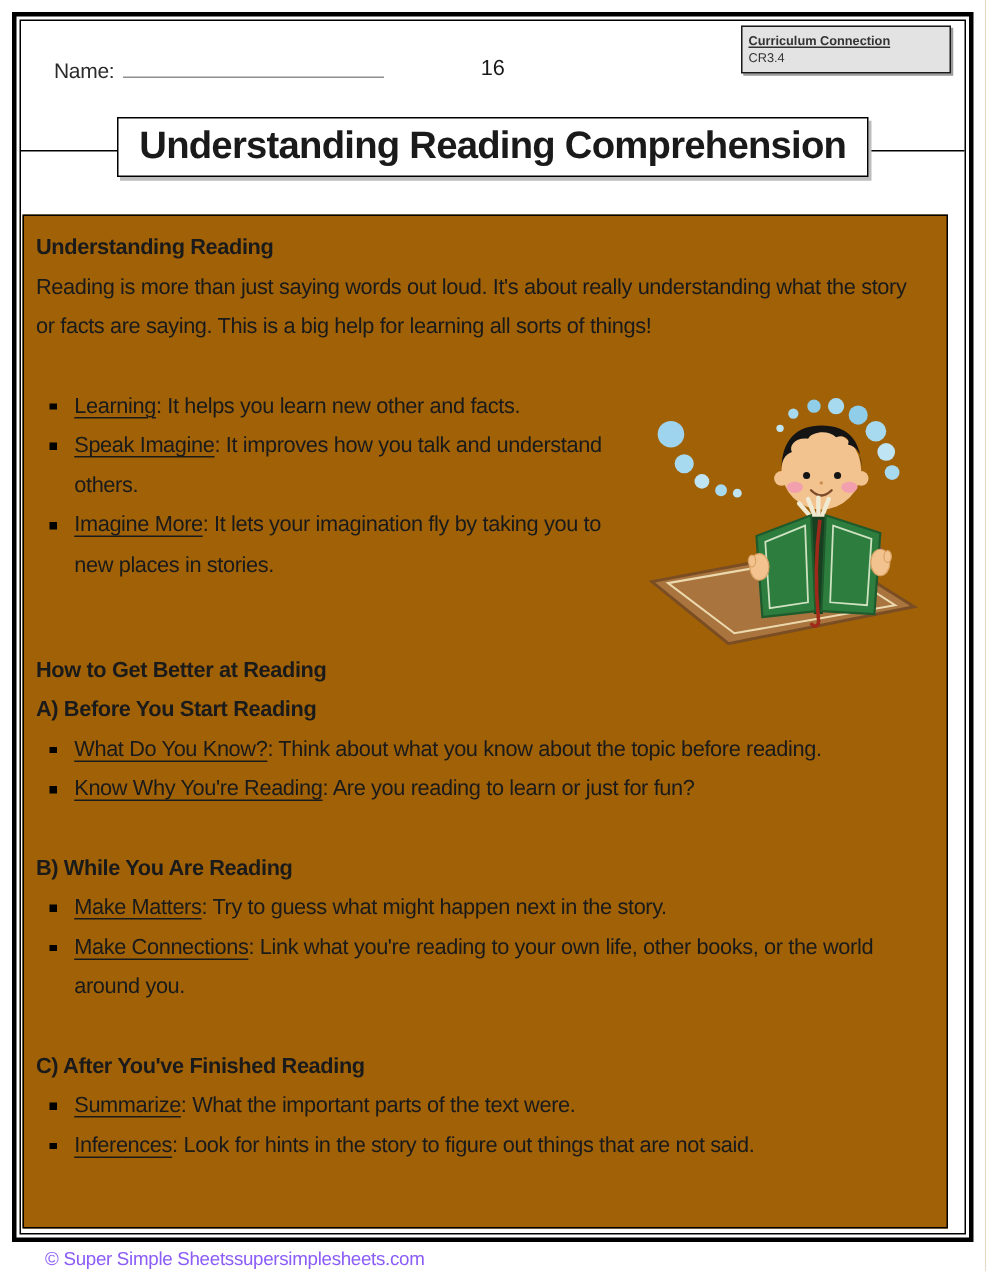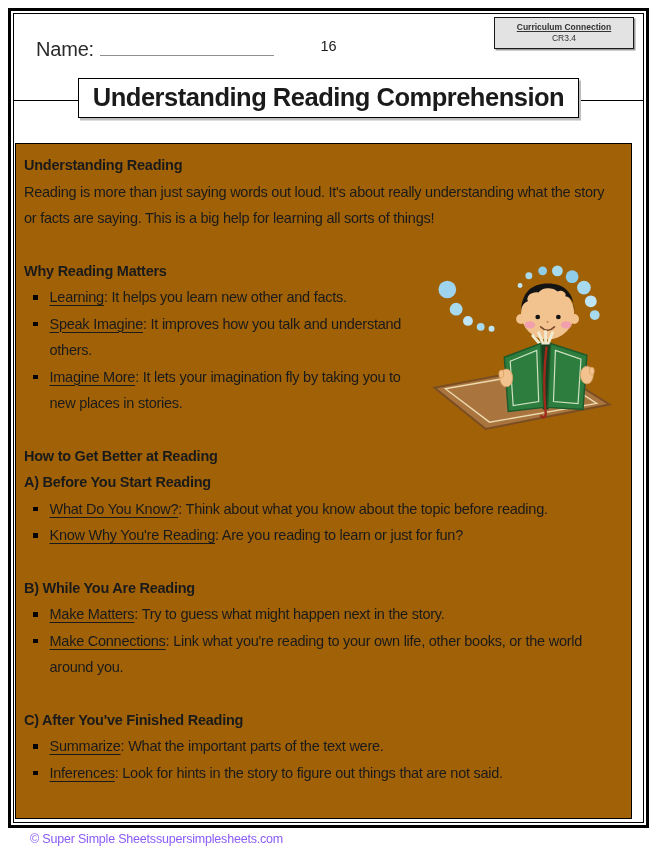--- a/index.html
+++ b/index.html
@@ -15,35 +15,35 @@
   .page-inner {
     position:absolute; inset:2px;
     border:1.5px solid #000;
     background:#fff;
   }
 
   
   .header { position:relative; height:56px; }
   .name-row {
     position:absolute; left:22px; top:24px;
-    font-size:20px; color:#2b2b2b; letter-spacing:-0.2px;
+    font-size:14px; color:#2b2b2b; letter-spacing:-0.2px;
   }
   .name-line {
     display:inline-block; width:174px; height:14px;
     border-bottom:1.6px solid #8f8f8f; margin-left:6px;
   }
   .page-number {
     position:absolute; left:50%; transform:translateX(-50%);
     top:24px; font-size:14.5px; color:#1a1a1a;
   }
   .curriculum-box {
     position:absolute; right:9px; top:3px; width:140px;
     background:#e3e3e3; border:1.5px solid #1a1a1a;
     box-shadow:1.5px 1.5px 0 #9a9a9a;
-    text-align:center; padding:4px 4px 3px;
+    padding:4px 4px 3px;
     font-size:8.5px; color:#333; line-height:1.35;
   }
   .curriculum-box .cur-label { text-decoration:underline; font-weight:bold; display:block; }
   .curriculum-box .cur-code { display:block; }
 
   
   .title-band { position:relative; height:44px; margin-top:8px; }
   .title-rule {
     position:absolute; left:0; right:0; top:50%;
     border-top:1.5px solid #000;
@@ -194,21 +194,20 @@
             </g>
 
             <g fill="#f2c28f" stroke="#d9a264" stroke-width="0.8">
               <ellipse cx="79" cy="120" rx="6.5" ry="9"></ellipse>
               <ellipse cx="74" cy="116" rx="2.5" ry="4"></ellipse>
               <ellipse cx="161" cy="117" rx="6.5" ry="9"></ellipse>
               <ellipse cx="166" cy="113" rx="2.5" ry="4"></ellipse>
             </g>
           </svg>
         </div>
-        <div class="sec-heading">Why Reading Matters</div>
         <div class="bullet">
           <span class="marker"></span>
           <span class="btext"><span class="term">Learning</span><span>: It helps you learn new other and facts.</span></span>
         </div>
         <div class="bullet">
           <span class="marker"></span>
           <span class="btext"><span class="term">Speak Imagine</span><span>: It improves how you talk and understand others.</span></span>
         </div>
         <div class="bullet">
           <span class="marker"></span>

